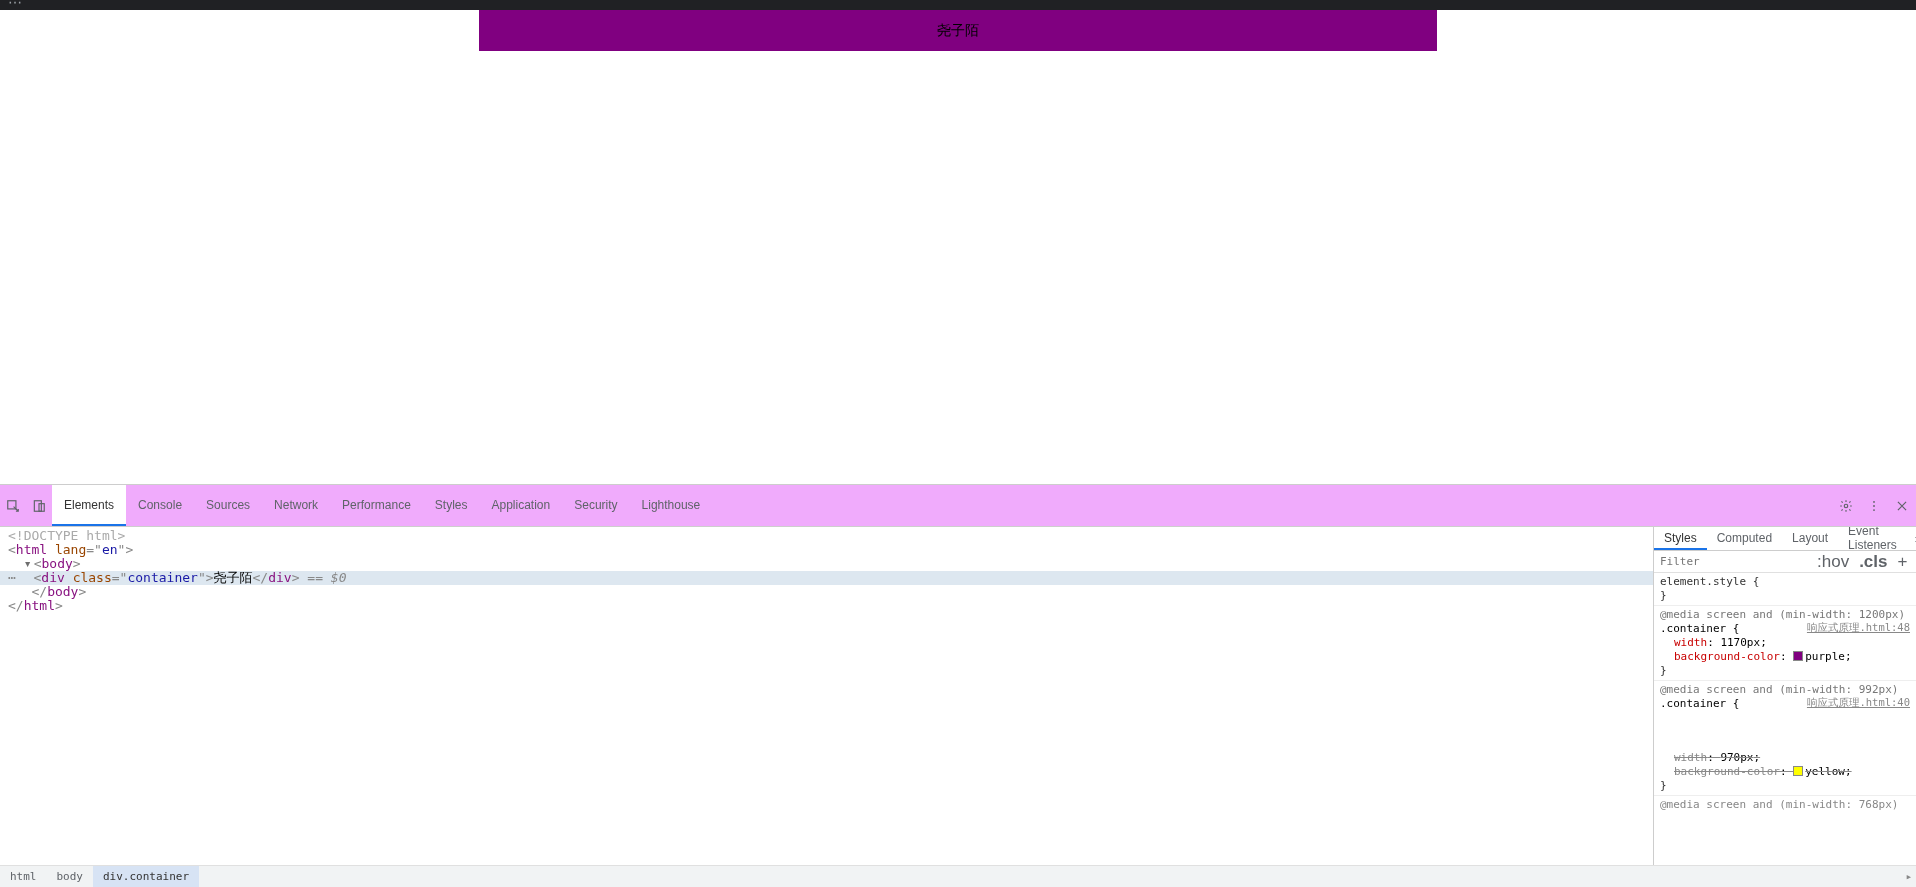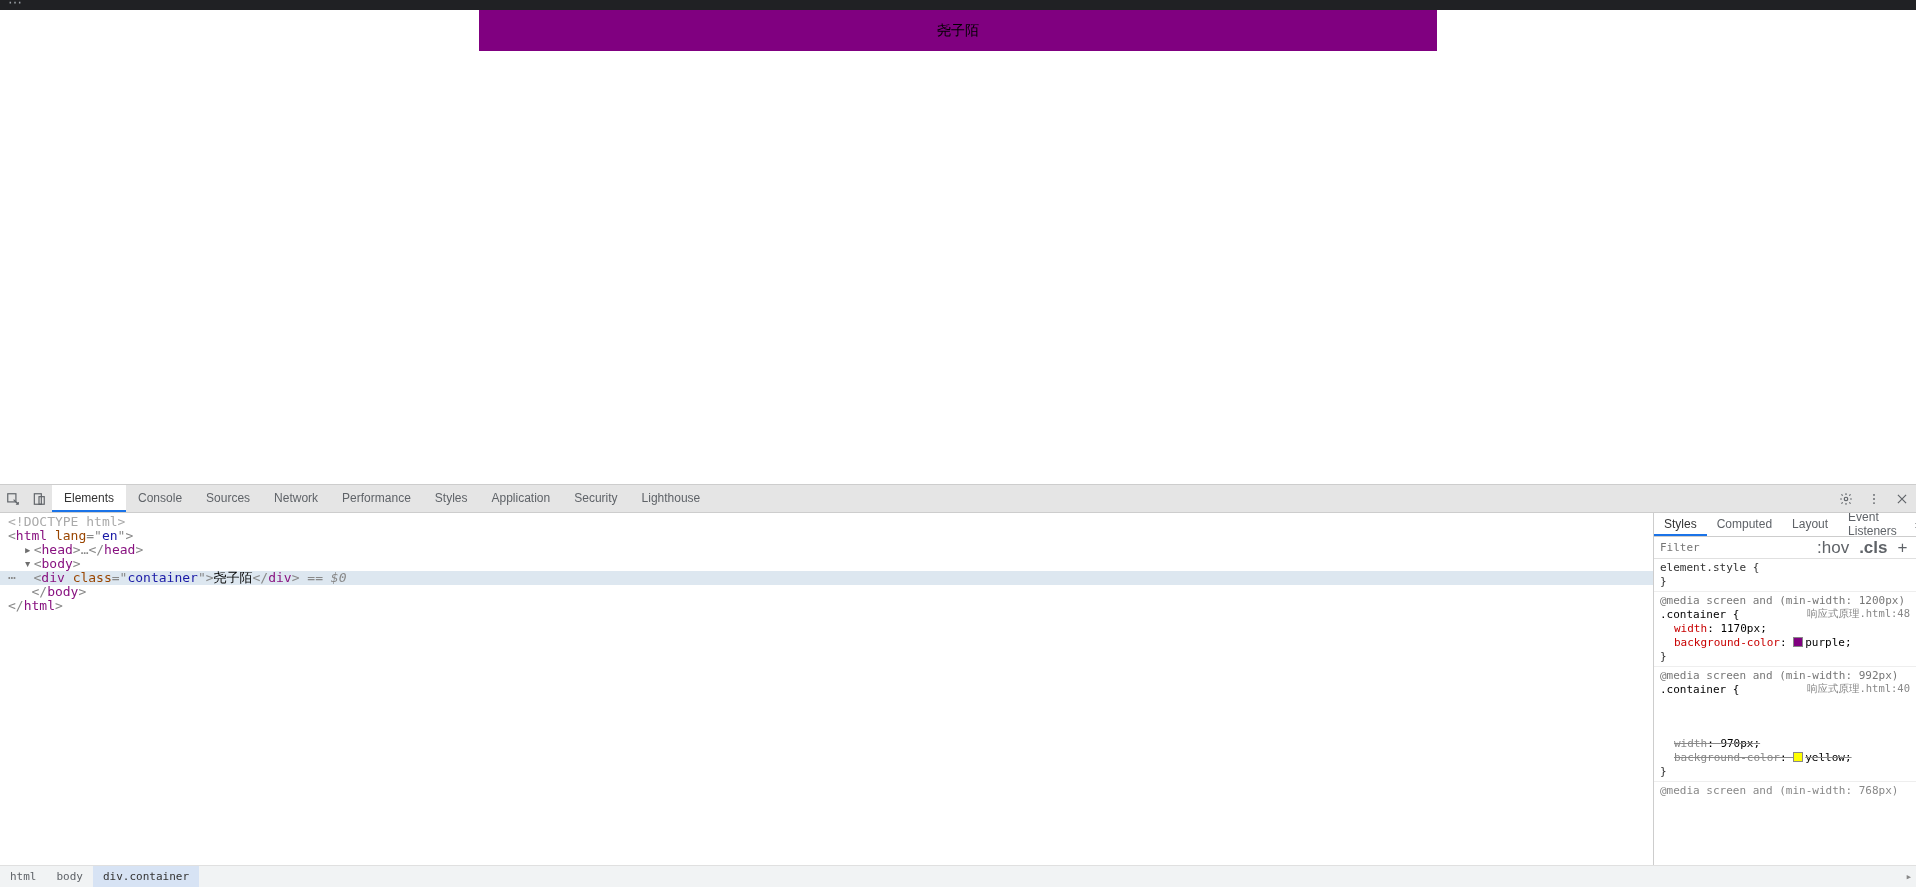--- a/index.html
+++ b/index.html
@@ -45,22 +45,22 @@
     display: flex;
     flex-direction: column;
     border-top: 1px solid #cdcdcd;
     font-family: "Segoe UI", Arial, sans-serif;
     font-size: 12px;
     color: #333;
     min-height: 0;
   }
 
   .devtools-tabs {
-    height: 28px;
-    background: #e5e5e5;
+    height: 42px;
+    background: #f0abfc;
     border-bottom: 1px solid #cdcdcd;
     display: flex;
     align-items: stretch;
     position: relative;
     text-align: right;
   }
   .devtools-tabs .tool-btn {
     width: 26px;
     display: flex; align-items: center; justify-content: center;
     color: #5f6368;
@@ -195,21 +195,21 @@
   .styles-toolbar svg { width:13px; height:13px; }
 
   .styles-rules {
     flex:1; overflow:hidden;
     line-height: 14px;
   }
   .rule { padding: 2px 6px 2px 6px; border-bottom: 1px solid #eee; position: relative;}
   .rule .media { color: #777; }
   .rule .selector { color: #000; }
   .rule .brace { color:#000; }
-  .rule .src { position:absolute; right:6px; top:14px; color:#888; font-size:10.5px;margin-left:26px;}
+  .rule .src { position:absolute; right:6px; top:14px; color:#888; text-decoration: underline; font-size:10.5px;margin-left:26px;}
   .rule .prop { padding-left: 14px; }
   .rule .pname { color: #c80000; }
   .rule .pval  { color: #000; }
   .rule .colon { color: #000; }
   .rule .semi  { color: #000; }
   .rule .strike { text-decoration: line-through; color:#888;margin-top:40px; }
   .rule .strike .pname { color:#888; }
   .rule .swatch {
     display:inline-block; width:10px; height:10px; border:1px solid #888;
     vertical-align: -1px; margin-right: 2px;
@@ -279,21 +279,20 @@
 
   <div class="devtools-body">
 
     <div class="elements-panel">
       <div class="dom-tree">
 
         <div class="dom-line"><span class="tok-doctype">&lt;!DOCTYPE html&gt;</span></div>
 
         <div class="dom-line"><span class="tok-punc">&lt;</span><span class="tok-tag">html</span> <span class="tok-attr">lang</span><span class="tok-punc">=</span><span class="tok-punc">"</span><span class="tok-val">en</span><span class="tok-punc">"</span><span class="tok-punc">&gt;</span></div>
 
-        <div class="dom-line">  <span class="arrow">▸</span><span class="tok-punc">&lt;</span><span class="tok-tag">head</span><span class="tok-punc">&gt;</span><span class="tok-punc">…</span><span class="tok-punc">&lt;/</span><span class="tok-tag">head</span><span class="tok-punc">&gt;</span></div>
 
         <div class="dom-line">  <span class="arrow">▾</span><span class="tok-punc">&lt;</span><span class="tok-tag">body</span><span class="tok-punc">&gt;</span></div>
 
         <div class="dom-line selected"><span class="sel-dots">⋯</span>  <span class="tok-punc">&lt;</span><span class="tok-tag">div</span> <span class="tok-attr">class</span><span class="tok-punc">=</span><span class="tok-punc">"</span><span class="tok-val">container</span><span class="tok-punc">"</span><span class="tok-punc">&gt;</span><span class="tok-text">尧子陌</span><span class="tok-punc">&lt;/</span><span class="tok-tag">div</span><span class="tok-punc">&gt;</span> <span class="tok-eqdollar">== $0</span></div>
 
         <div class="dom-line">   <span class="tok-punc">&lt;/</span><span class="tok-tag">body</span><span class="tok-punc">&gt;</span></div>
 
         <div class="dom-line"><span class="tok-punc">&lt;/</span><span class="tok-tag">html</span><span class="tok-punc">&gt;</span></div>
       </div>
 

